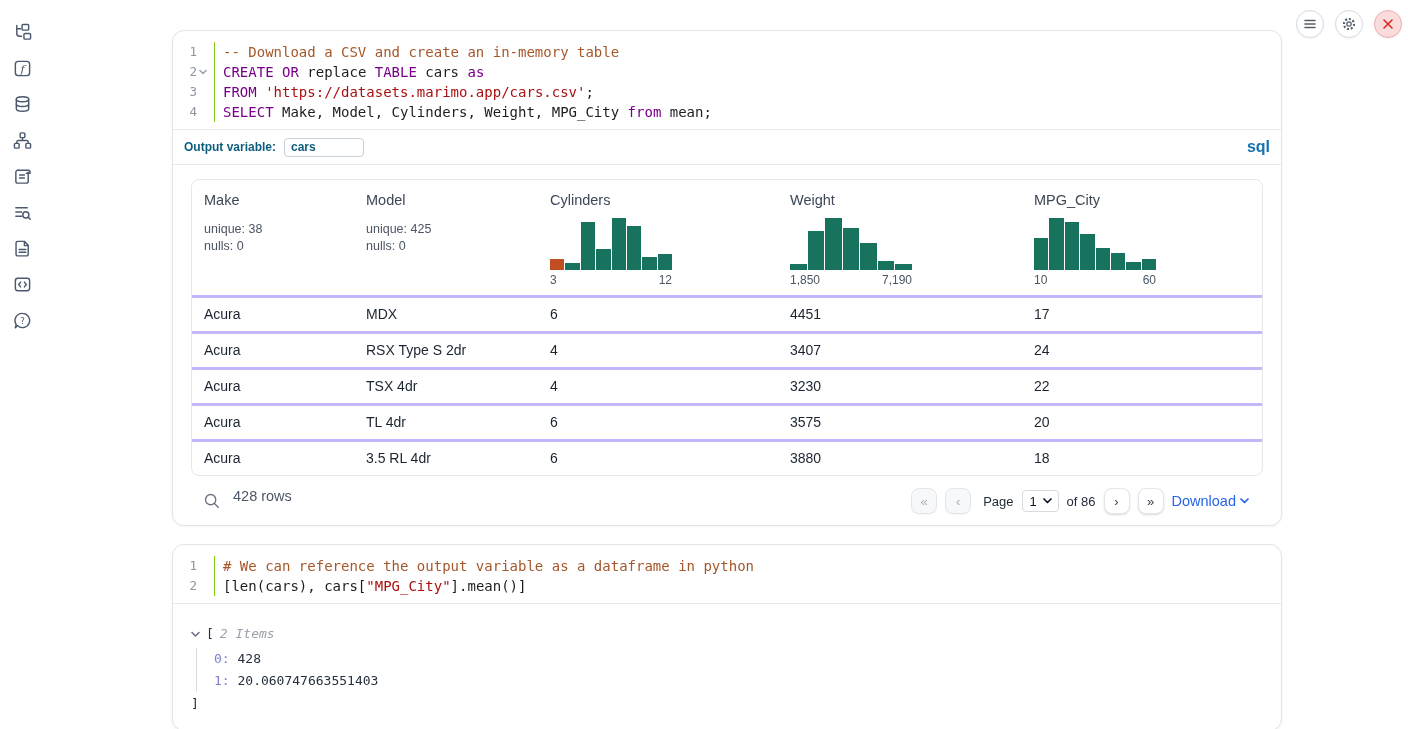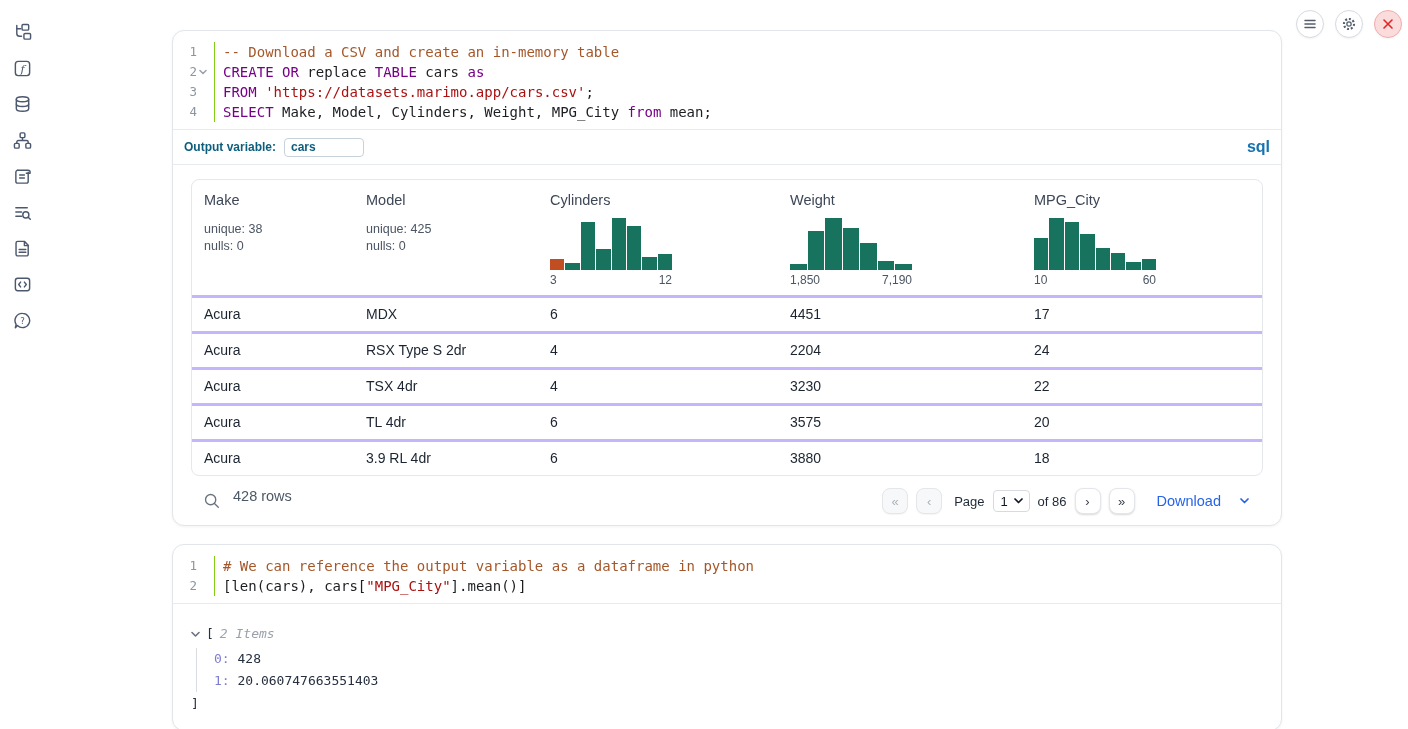--- a/index.html
+++ b/index.html
@@ -58,21 +58,21 @@
   .search-btn { width:24px; height:24px; display:flex; align-items:center; justify-content:center; cursor:pointer; }
   .row-count { margin-left:10px; font-size:14.5px; color:#4d5866; }
   .pager { margin-left:auto; display:flex; align-items:center; gap:8px; }
   .pag { width:26px; height:26px; border:1px solid #e3e6ea; border-radius:8px; display:flex; align-items:center; justify-content:center; font-size:13px; cursor:pointer; }
   .pag.dim { background:#f7f8f9; color:#aab1ba; box-shadow:0 1px 1px rgba(0,0,0,.04); }
   .pag.act { background:#fff; color:#39414e; box-shadow:0 1px 2px rgba(0,0,0,.15); }
   .page-label, .page-total { font-size:13px; color:#1f2937; }
   .page-label { margin-left:4px; }
   .page-select { height:22px; min-width:37px; border:1px solid #d7dbe0; border-radius:4px; display:flex; align-items:center; gap:6px; padding:0 5px 0 7px; font-size:13px; color:#111827; cursor:pointer; }
   .page-select svg, .download svg { stroke:currentColor; fill:none; stroke-width:1.7; stroke-linecap:round; stroke-linejoin:round; }
-  .download { margin-left:14px; margin-right:12px; display:flex; align-items:center; gap:19px; color:#2563eb; font-size:14.5px; cursor:pointer; }
+  .download { margin-right:12px; display:flex; align-items:center; gap:4px; color:#2563eb; font-size:14.5px; cursor:pointer; }
 
   
   .divider { border-top:1px solid #e8ebee; }
   .py-output { padding:20px 16px 16px 18px; font-family:"DejaVu Sans Mono","Liberation Mono",monospace; font-size:13px; color:#27303f; }
   .tree-head { display:flex; align-items:center; gap:6px; line-height:20px; }
   .tree-toggle { display:flex; align-items:center; cursor:pointer; }
   .tree-toggle svg { stroke:#6b7280; fill:none; stroke-width:1.6; stroke-linecap:round; stroke-linejoin:round; }
   .items-label { color:#9aa1ab; font-style:italic; }
   .tree-children { margin-left:5px; border-left:1px solid #d9dde2; padding-left:17px; margin-top:4px; }
   .tree-entry { line-height:22px; }
@@ -277,40 +277,40 @@
           <div class="td">Acura</div>
           <div class="td">MDX</div>
           <div class="td">6</div>
           <div class="td">4451</div>
           <div class="td">17</div>
         </div>
         <div class="tgrid trow">
           <div class="td">Acura</div>
           <div class="td">RSX Type S 2dr</div>
           <div class="td">4</div>
-          <div class="td">2204</div>
+          <div class="td">3407</div>
           <div class="td">24</div>
         </div>
         <div class="tgrid trow">
           <div class="td">Acura</div>
           <div class="td">TSX 4dr</div>
           <div class="td">4</div>
           <div class="td">3230</div>
           <div class="td">22</div>
         </div>
         <div class="tgrid trow">
           <div class="td">Acura</div>
           <div class="td">TL 4dr</div>
           <div class="td">6</div>
           <div class="td">3575</div>
           <div class="td">20</div>
         </div>
         <div class="tgrid trow">
           <div class="td">Acura</div>
-          <div class="td">3.9 RL 4dr</div>
+          <div class="td">3.5 RL 4dr</div>
           <div class="td">6</div>
           <div class="td">3880</div>
           <div class="td">18</div>
         </div>
       </div>
 
       <div class="tfooter">
         <div class="search-btn">
           <svg width="17" height="17" viewBox="0 0 20 20">
               <circle cx="9" cy="9" r="6" fill="none" stroke="#6b7280" stroke-width="1.6"></circle>

